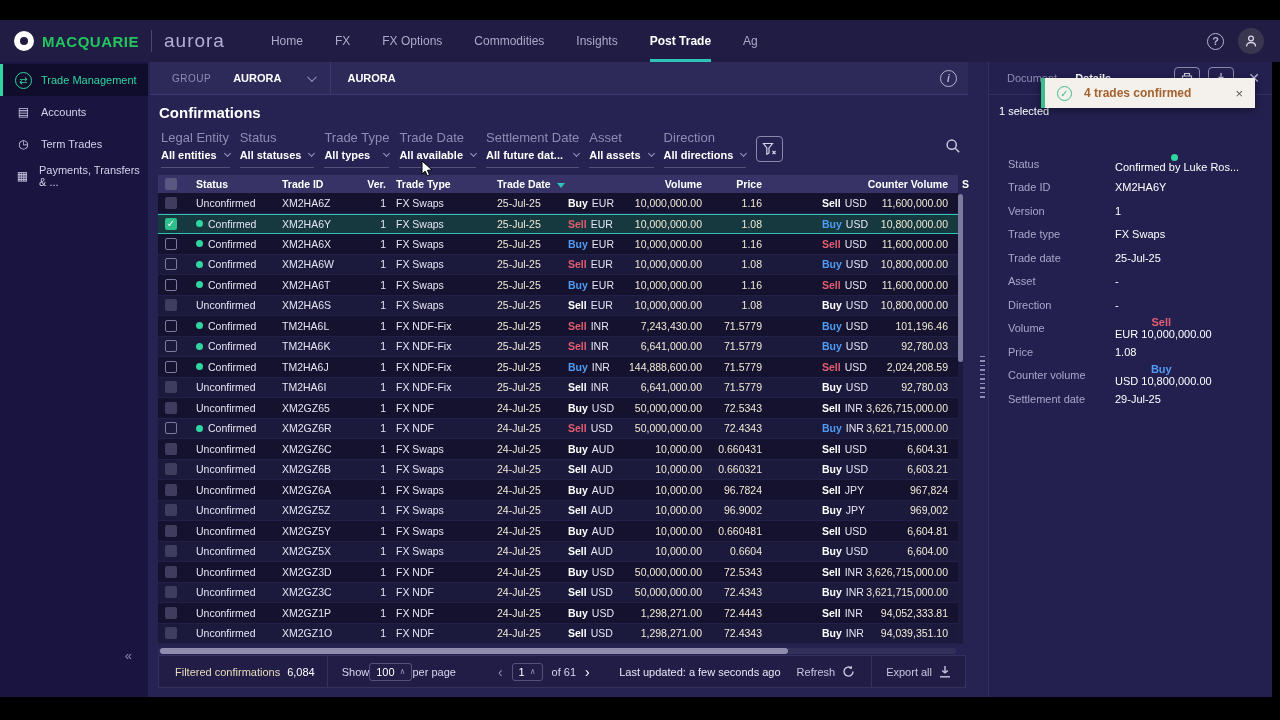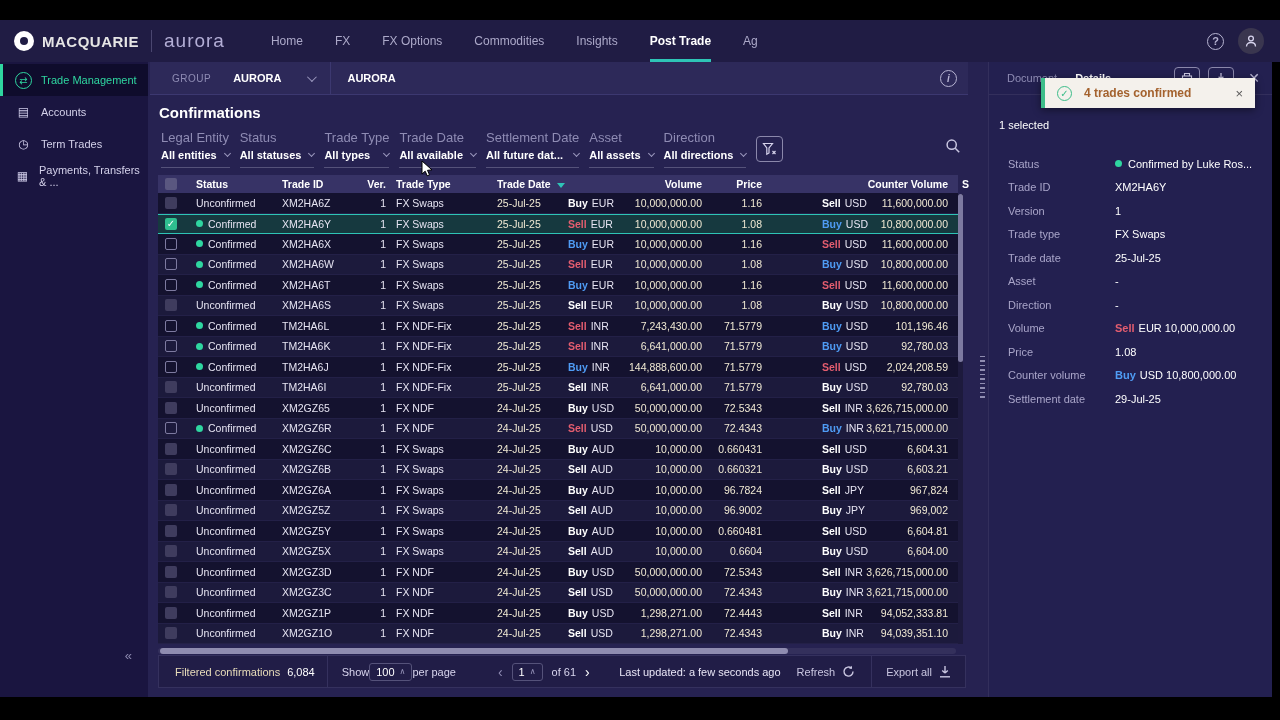--- a/index.html
+++ b/index.html
@@ -4,21 +4,21 @@
 <style>
   * { margin:0; padding:0; box-sizing:border-box; }
   body { background:#000; font-family:"Liberation Sans", sans-serif; }
   .screen { position:relative; width:1280px; height:720px; background:#000; overflow:hidden; }
 
   
   .topbar { position:absolute; left:0; top:20px; width:1280px; height:42px; background:#201c44; display:flex; align-items:center; }
   .logo-block { display:flex; align-items:center; padding-left:14px; }
   .logo-mark { width:20px; height:20px; border-radius:50%; background:#fff; position:relative; margin-right:8px; }
   .logo-mark::after { content:""; position:absolute; left:6px; top:6px; width:8px; height:8px; border-radius:50%; background:#201c44; }
-  .brand-name { color:#e5e5e5; font-size:15px; font-weight:700; letter-spacing:.5px; }
+  .brand-name { color:#22c55e; font-size:15px; font-weight:700; letter-spacing:.5px; }
   .brand-divider { width:1px; height:22px; background:#4a4670; margin:0 12px; }
   .brand-product { color:#b3aed6; font-size:19px; font-weight:400; letter-spacing:1px; }
   .topnav { display:flex; gap:32px; margin-left:46px; height:26px; align-items:center; }
   .nav-item { color:#aca9c9; font-size:12px; height:42px; display:flex; align-items:center; cursor:pointer; border-bottom:3px solid transparent; padding-top:3px; }
   .nav-item.active { color:#fff; font-weight:700; border-bottom:3px solid #2ec4b6; }
   .topbar-right { margin-left:auto; display:flex; align-items:center; gap:14px; padding-right:16px; }
   .help-icon { width:17px; height:17px; border:1.5px solid #b7b4d2; border-radius:50%; color:#b7b4d2; font-size:11px; font-weight:700; display:flex; align-items:center; justify-content:center; }
   .avatar { width:26px; height:26px; border-radius:50%; background:#3a364f; display:flex; align-items:center; justify-content:center; }
 
   
@@ -99,25 +99,25 @@
   .f-export { display:flex; align-items:center; gap:7px; margin:0 14px; color:#c9c6e0; cursor:pointer; }
 
   
   .panel { position:absolute; left:988px; top:62px; width:284px; height:635px; background:#232050; border-left:1px solid #332f5c; }
   .panel-head { height:33px; border-bottom:1px solid #332f5c; display:flex; align-items:center; font-size:11px; }
   .ptab { margin-left:18px; color:#8f8cb4; cursor:pointer; }
   .ptab.active { color:#fff; font-weight:700; }
   .phead-btn { width:26px; height:22px; border:1px solid #8b88ab; border-radius:4px; display:flex; align-items:center; justify-content:center; margin-left:8px; cursor:pointer; }
   .phead-btns { margin-left:auto; display:flex; align-items:center; }
   .pclose { color:#b7b4d2; font-size:14px; margin:0 12px 0 14px; cursor:pointer; }
-  .selected-count { position:absolute; left:10px; top:57px; color:#fff; font-size:11px; }
+  .selected-count { position:absolute; left:10px; top:43px; color:#fff; font-size:11px; }
   .fields { position:absolute; left:0; top:90px; width:284px; }
   .field-row { display:flex; align-items:center; height:23.5px; font-size:11px; }
   .field-label { width:126px; padding-left:19px; color:#a9a5c9; }
-  .field-value { color:#fff; display:flex; align-items:center; }
+  .field-value { color:#fff; display:flex; align-items:center;flex-direction:column; }
   .field-dot { width:7px; height:7px; border-radius:50%; background:#2fd6a0; margin-right:6px; }
 
   .resize-handle { position:absolute; left:980px; top:356px; width:5px; height:44px;
     background:repeating-linear-gradient(to bottom,#8f8cb0 0 1.5px,transparent 1.5px 4.5px); }
 
   
   .toast { position:absolute; left:1041px; top:78px; width:214px; height:30px; background:#f4f1ec; border-left:4px solid #3dbd8a; box-shadow:0 2px 8px rgba(0,0,0,.45); display:flex; align-items:center; z-index:10; }
   .toast-check { width:15px; height:15px; border:1.6px solid #3dbd8a; border-radius:50%; color:#3dbd8a; font-size:10px; display:flex; align-items:center; justify-content:center; margin-left:12px; flex:none; }
   .toast-msg { color:#a4622e; font-size:12px; font-weight:700; margin-left:12px; }
   .toast-close { margin-left:auto; margin-right:12px; color:#5a5a5a; font-size:13px; cursor:pointer; }

